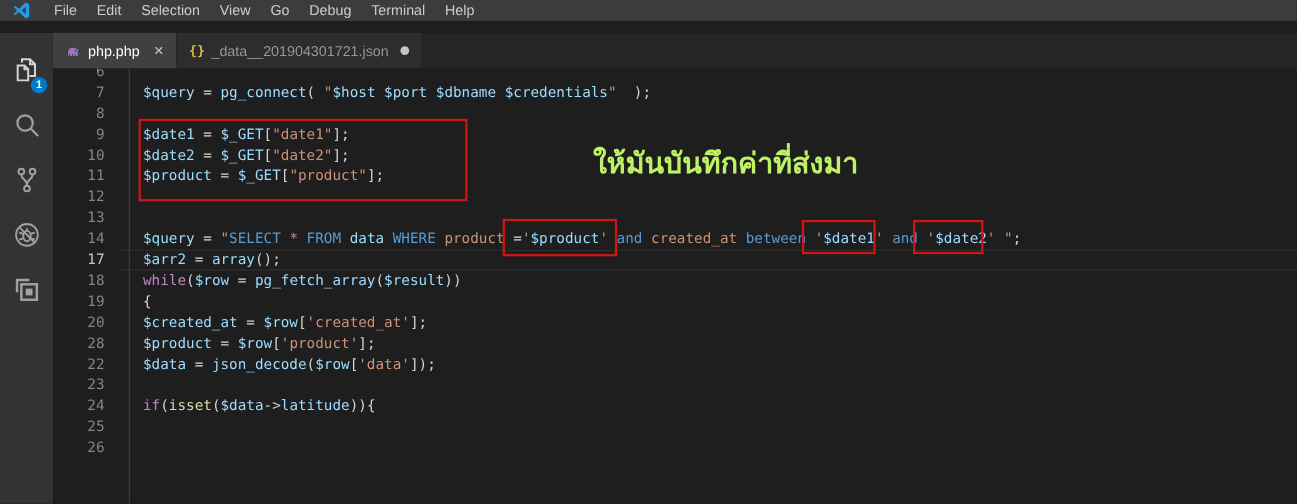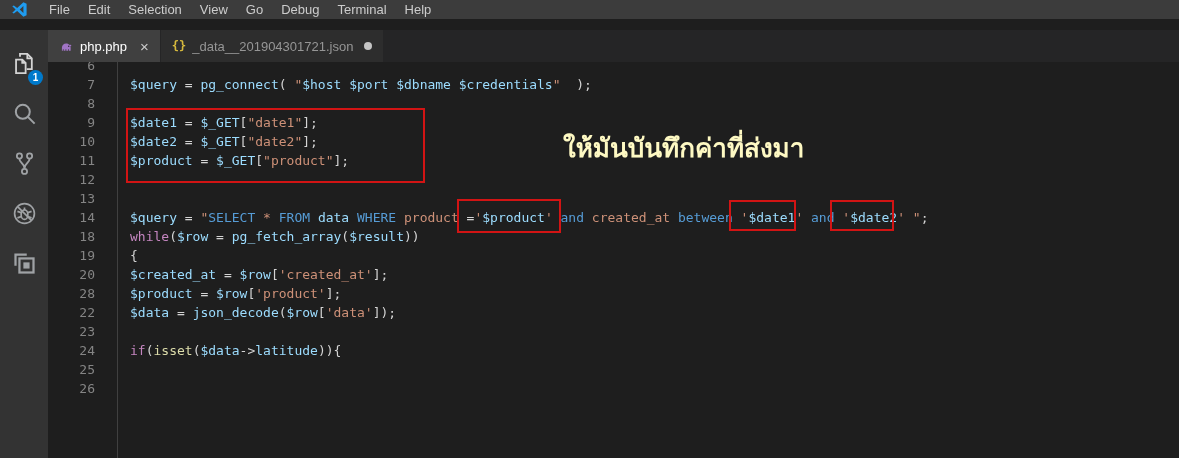--- a/index.html
+++ b/index.html
@@ -173,31 +173,32 @@
   <div class="lines">
       <div class="line"><span class="ln">6</span><span class="code"></span></div>
       <div class="line"><span class="ln">7</span><span class="code"><span style="color: rgb(156, 220, 254);">$query</span><span style="color: rgb(212, 212, 212);"> = </span><span style="color: rgb(156, 220, 254);">pg_connect</span><span style="color: rgb(212, 212, 212);">( </span><span style="color: rgb(206, 145, 120);">"</span><span style="color: rgb(156, 220, 254);">$host</span><span style="color: rgb(206, 145, 120);"> </span><span style="color: rgb(156, 220, 254);">$port</span><span style="color: rgb(206, 145, 120);"> </span><span style="color: rgb(156, 220, 254);">$dbname</span><span style="color: rgb(206, 145, 120);"> </span><span style="color: rgb(156, 220, 254);">$credentials</span><span style="color: rgb(206, 145, 120);">"</span><span style="color: rgb(212, 212, 212);">  );</span></span></div>
       <div class="line"><span class="ln">8</span><span class="code"></span></div>
       <div class="line"><span class="ln">9</span><span class="code"><span style="color: rgb(156, 220, 254);">$date1</span><span style="color: rgb(212, 212, 212);"> = </span><span style="color: rgb(156, 220, 254);">$_GET</span><span style="color: rgb(212, 212, 212);">[</span><span style="color: rgb(206, 145, 120);">"date1"</span><span style="color: rgb(212, 212, 212);">];</span></span></div>
       <div class="line"><span class="ln">10</span><span class="code"><span style="color: rgb(156, 220, 254);">$date2</span><span style="color: rgb(212, 212, 212);"> = </span><span style="color: rgb(156, 220, 254);">$_GET</span><span style="color: rgb(212, 212, 212);">[</span><span style="color: rgb(206, 145, 120);">"date2"</span><span style="color: rgb(212, 212, 212);">];</span></span></div>
       <div class="line"><span class="ln">11</span><span class="code"><span style="color: rgb(156, 220, 254);">$product</span><span style="color: rgb(212, 212, 212);"> = </span><span style="color: rgb(156, 220, 254);">$_GET</span><span style="color: rgb(212, 212, 212);">[</span><span style="color: rgb(206, 145, 120);">"product"</span><span style="color: rgb(212, 212, 212);">];</span></span></div>
       <div class="line"><span class="ln">12</span><span class="code"></span></div>
       <div class="line"><span class="ln">13</span><span class="code"></span></div>
       <div class="line"><span class="ln">14</span><span class="code"><span style="color: rgb(156, 220, 254);">$query</span><span style="color: rgb(212, 212, 212);"> = </span><span style="color: rgb(206, 145, 120);">"</span><span style="color: rgb(86, 156, 214);">SELECT</span><span style="color: rgb(206, 145, 120);"> * </span><span style="color: rgb(86, 156, 214);">FROM</span><span style="color: rgb(206, 145, 120);"> </span><span style="color: rgb(156, 220, 254);">data</span><span style="color: rgb(206, 145, 120);"> </span><span style="color: rgb(86, 156, 214);">WHERE</span><span style="color: rgb(206, 145, 120);"> product </span><span style="color: rgb(212, 212, 212);">=</span><span style="color: rgb(206, 145, 120);">'</span><span style="color: rgb(156, 220, 254);">$product</span><span style="color: rgb(206, 145, 120);">' </span><span style="color: rgb(86, 156, 214);">and</span><span style="color: rgb(206, 145, 120);"> created_at </span><span style="color: rgb(86, 156, 214);">between</span><span style="color: rgb(206, 145, 120);"> '</span><span style="color: rgb(156, 220, 254);">$date1</span><span style="color: rgb(206, 145, 120);">' </span><span style="color: rgb(86, 156, 214);">and</span><span style="color: rgb(206, 145, 120);"> '</span><span style="color: rgb(156, 220, 254);">$date2</span><span style="color: rgb(206, 145, 120);">' "</span><span style="color: rgb(212, 212, 212);">;</span></span></div>
+      <div class="line current"><div class="hl"></div><span class="ln">17</span><span class="code"><span style="color: rgb(156, 220, 254);">$arr2</span><span style="color: rgb(212, 212, 212);"> = </span><span style="color: rgb(156, 220, 254);">array</span><span style="color: rgb(212, 212, 212);">();</span></span></div>
       <div class="line"><span class="ln">18</span><span class="code"><span style="color: rgb(197, 134, 192);">while</span><span style="color: rgb(212, 212, 212);">(</span><span style="color: rgb(156, 220, 254);">$row</span><span style="color: rgb(212, 212, 212);"> = </span><span style="color: rgb(156, 220, 254);">pg_fetch_array</span><span style="color: rgb(212, 212, 212);">(</span><span style="color: rgb(156, 220, 254);">$result</span><span style="color: rgb(212, 212, 212);">))</span></span></div>
       <div class="line"><span class="ln">19</span><span class="code"><span style="color: rgb(212, 212, 212);">{</span></span></div>
       <div class="line"><span class="ln">20</span><span class="code"><span style="color: rgb(156, 220, 254);">$created_at</span><span style="color: rgb(212, 212, 212);"> = </span><span style="color: rgb(156, 220, 254);">$row</span><span style="color: rgb(212, 212, 212);">[</span><span style="color: rgb(206, 145, 120);">'created_at'</span><span style="color: rgb(212, 212, 212);">];</span></span></div>
       <div class="line"><span class="ln">28</span><span class="code"><span style="color: rgb(156, 220, 254);">$product</span><span style="color: rgb(212, 212, 212);"> = </span><span style="color: rgb(156, 220, 254);">$row</span><span style="color: rgb(212, 212, 212);">[</span><span style="color: rgb(206, 145, 120);">'product'</span><span style="color: rgb(212, 212, 212);">];</span></span></div>
       <div class="line"><span class="ln">22</span><span class="code"><span style="color: rgb(156, 220, 254);">$data</span><span style="color: rgb(212, 212, 212);"> = </span><span style="color: rgb(156, 220, 254);">json_decode</span><span style="color: rgb(212, 212, 212);">(</span><span style="color: rgb(156, 220, 254);">$row</span><span style="color: rgb(212, 212, 212);">[</span><span style="color: rgb(206, 145, 120);">'data'</span><span style="color: rgb(212, 212, 212);">]);</span></span></div>
       <div class="line"><span class="ln">23</span><span class="code"></span></div>
       <div class="line"><span class="ln">24</span><span class="code"><span style="color: rgb(197, 134, 192);">if</span><span style="color: rgb(212, 212, 212);">(</span><span style="color: rgb(220, 220, 170);">isset</span><span style="color: rgb(212, 212, 212);">(</span><span style="color: rgb(156, 220, 254);">$data</span><span style="color: rgb(212, 212, 212);">-&gt;</span><span style="color: rgb(156, 220, 254);">latitude</span><span style="color: rgb(212, 212, 212);">)){</span></span></div>
       <div class="line"><span class="ln">25</span></div>
       <div class="line"><span class="ln">26</span><span class="code"></span></div>
     </div>
 </div>
 
 <div class="annotations">
-  <div class="note" style="left: 563px; top: 127px; color: #fef9c3;">ให้มันบันทึกค่าที่ส่งมา</div>
+  <div class="note" style="left: 539px; top: 127px; color: #bef264;">ให้มันบันทึกค่าที่ส่งมา</div>
 <div class="abox" style="left: 126px; top: 108px; width: 299px; height: 75px; border-color: rgb(210, 20, 20);"></div>
     <div class="abox" style="left: 457px; top: 199px; width: 104px; height: 34px; border-color: rgb(210, 20, 20);"></div>
     <div class="abox" style="left: 729px; top: 200px; width: 67px; height: 31px; border-color: rgb(210, 20, 20);"></div>
     <div class="abox" style="left: 830px; top: 200px; width: 64px; height: 31px; border-color: rgb(210, 20, 20);"></div>
   </div>
 
 </body></html>

